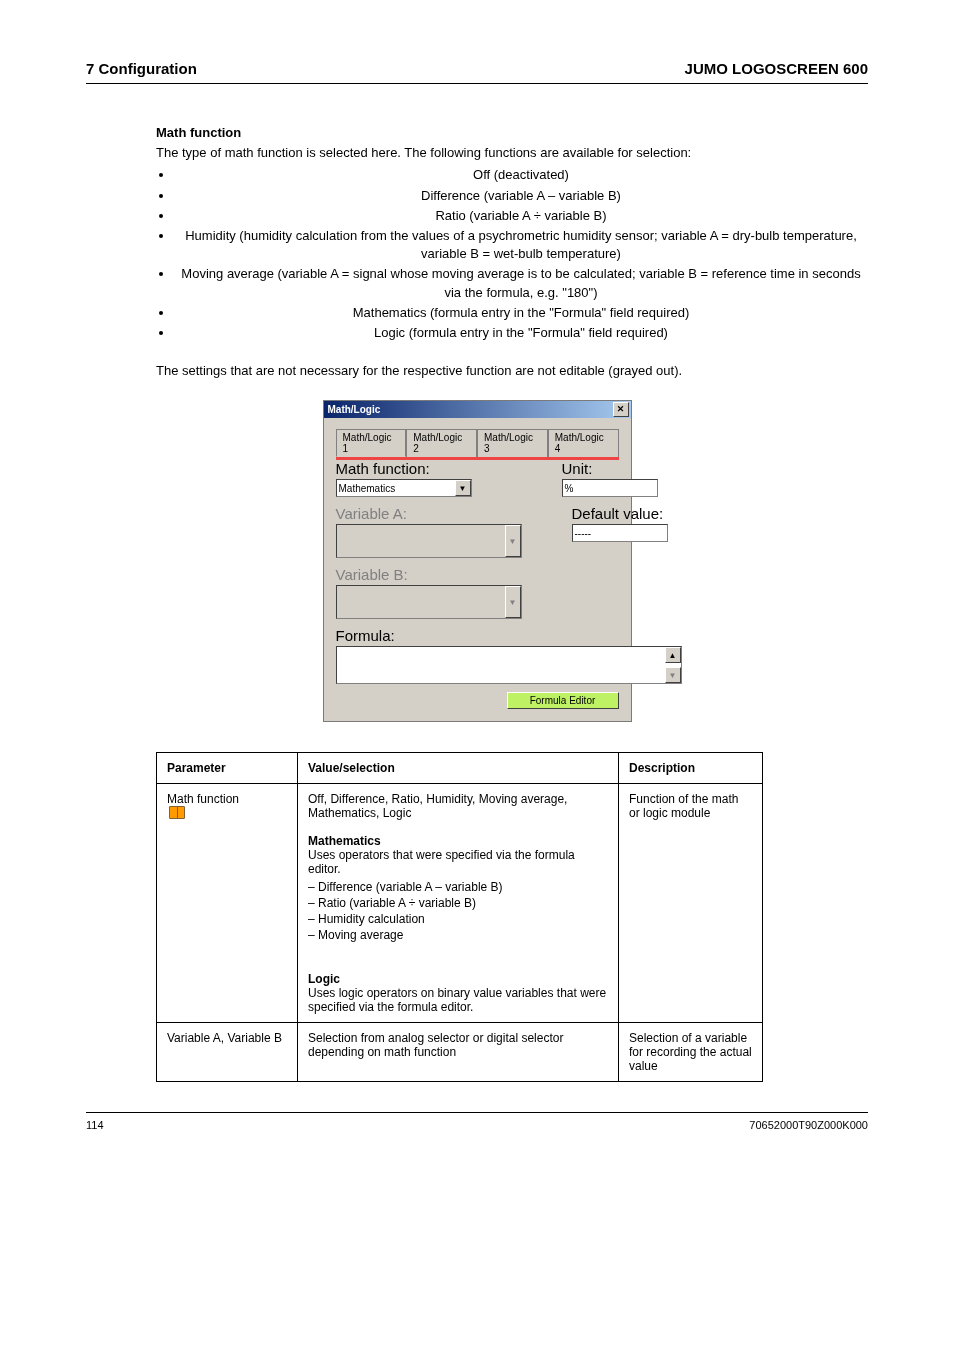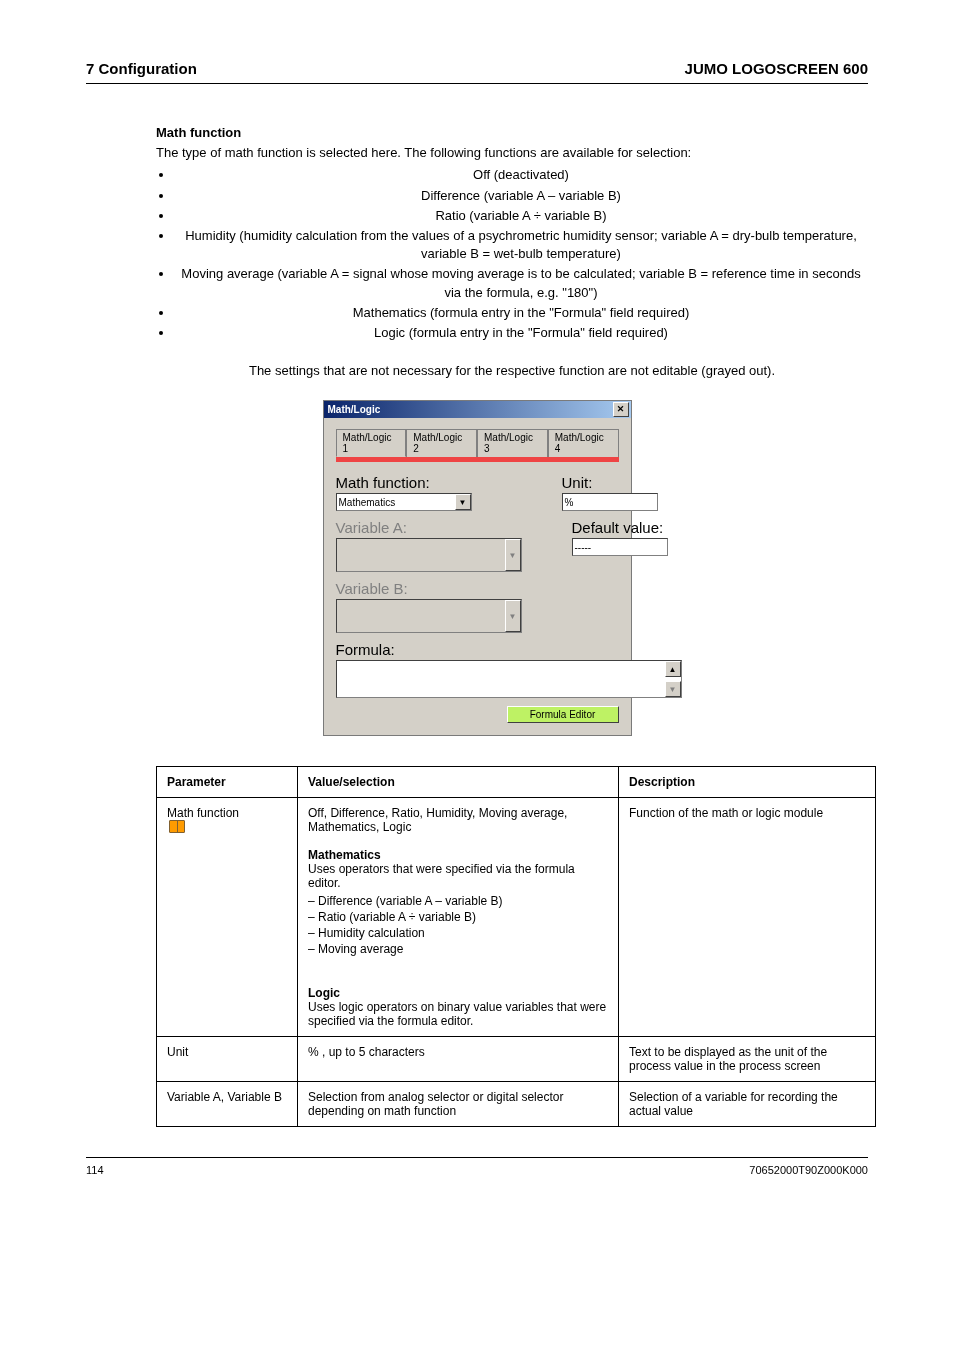--- a/index.html
+++ b/index.html
@@ -21,21 +21,21 @@
     padding-bottom: 6px;
     border-bottom: 1px solid #000;
     margin-bottom: 40px;
   }
   .hdr-left { }
   .hdr-right { text-align: right; }
   .intro { margin: 0 0 20px 70px; line-height: 1.4; }
   .intro .subh { font-weight: bold; display: block; margin-bottom: 2px; }
   .intro ul { margin: 4px 0 10px 0; padding-left: 18px; }
   .intro ul li { margin: 2px 0; text-align: center; }
-  .list-note { margin-left: 70px; margin-bottom: 20px; line-height: 1.4; text-align: center; }
+  .list-note { margin-left: 70px; margin-bottom: 20px; line-height: 1.4; }
 
   
   .dlg-wrap { margin: 20px auto 30px auto; width: 309px; }
   .dlg {
     border: 1px solid #7a7a7a;
     background: #d4d0c8;
     font-family: Tahoma, Arial, sans-serif;
     font-size: 10px;
   }
   .title-bar {
@@ -53,22 +53,21 @@
     width: 14px; height: 13px;
     background: #d4d0c8;
     border: 1px solid #fff;
     border-right-color: #404040; border-bottom-color: #404040;
     display: flex; align-items: center; justify-content: center;
     color: #000; font-size: 9px; line-height: 9px;
   }
   .dlg-body { padding: 10px 12px 12px 12px; }
   .tabs {
     display: flex;
-    border-bottom: 6px solid #ef4444;
-    margin-bottom: 12px;
+    border-bottom: 4px solid #ef4444;
     justify-content: center;
   }
   .tab {
     padding: 2px 6px;
     border: 1px solid #808080;
     border-bottom: none;
     background: #d4d0c8;
     margin-right: 0px;
     position: relative;
     top: 1px;
@@ -127,21 +126,21 @@
     border:1px solid #fff;
     border-right-color:#404040; border-bottom-color:#404040;
     padding: 2px 12px;
     font-size:10px;
     min-width:54px; text-align:center;
   }
   .wbtn.wide { min-width:86px; }
 
   
   .spec-table {
-    width: 720px;
+    width: 607px;
     margin-left: 70px;
     border-collapse: collapse;
     font-size: 12px;
   }
   .spec-table td, .spec-table th {
     border: 1px solid #000;
     padding: 8px 10px;
     vertical-align: top;
     text-align: left;
   }
@@ -278,25 +277,20 @@
           <td>Math function<br><span class="book-icon"></span></td>
           <td>Off, Difference, Ratio, Humidity, Moving average, Mathematics, Logic<br><br><b>Mathematics</b><br>Uses operators that were specified via the formula editor.<ul class="nested-list">
               <li>Difference (variable A – variable B)</li>
               <li>Ratio (variable A ÷ variable B)</li>
               <li>Humidity calculation</li>
               <li>Moving average</li>
             </ul><br><br><b>Logic</b><br>Uses logic operators on binary value variables that were specified via the formula editor.</td>
           <td>Function of the math or logic module</td>
         </tr>
         <tr>
-          <td>Unit</td>
-          <td>% , up to 5 characters</td>
-          <td>Text to be displayed as the unit of the process value in the process screen</td>
-        </tr>
-        <tr>
           <td>Variable A, Variable B</td>
           <td>Selection from analog selector or digital selector depending on math function</td>
           <td>Selection of a variable for recording the actual value</td>
         </tr>
       </tbody>
   </table>
 
   <div class="ftr">
     <span>114</span>
     <span>70652000T90Z000K000</span>

